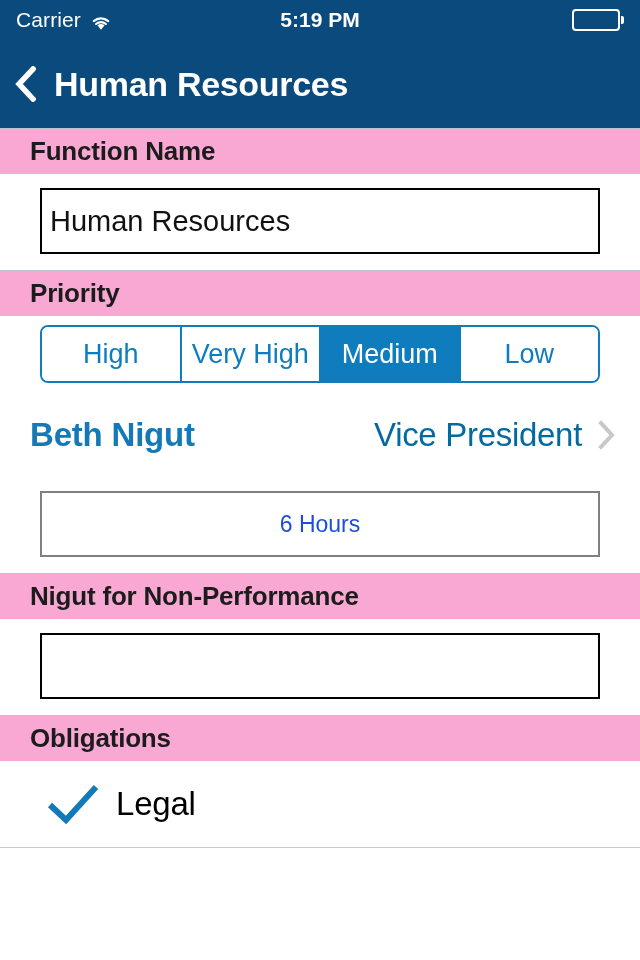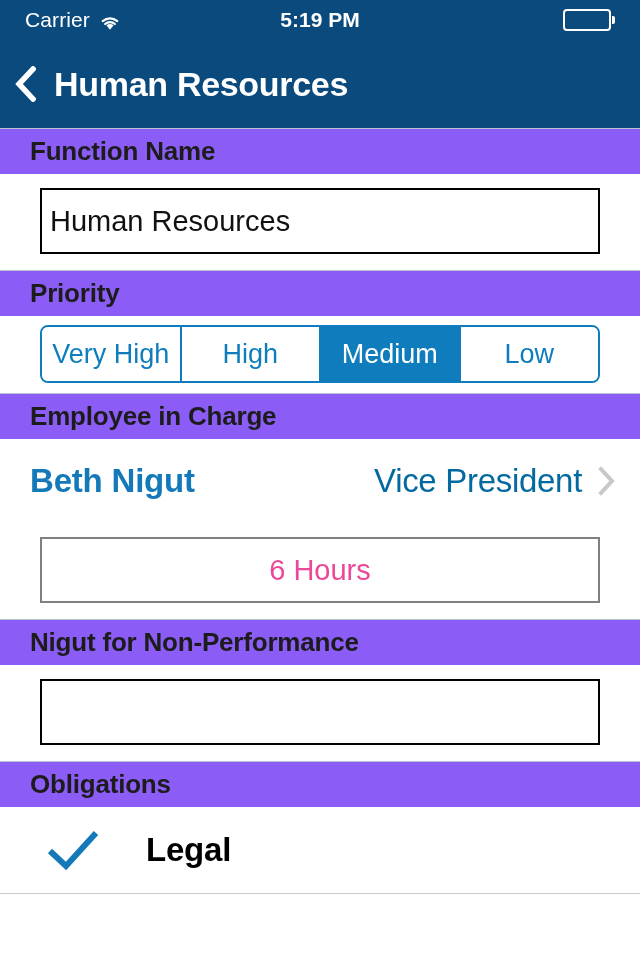--- a/index.html
+++ b/index.html
@@ -8,21 +8,21 @@
     font-family:"Liberation Sans", sans-serif;
     background:#ffffff;
     overflow:hidden;
     -webkit-font-smoothing:antialiased;
   }
   #app { position:relative; width:640px; height:960px; overflow:hidden; background:#fff; }
 
   
   .statusbar {
     height:40px; background:#0a4a7d; color:#fff;
-    display:flex; align-items:center; padding:0 25px;
+    display:flex; align-items:center; padding:0 16px;
     font-size:21px; position:relative;
   }
   .sb-left { display:flex; align-items:center; gap:9px; }
   .sb-carrier { font-size:21px; letter-spacing:.1px; }
   .wifi { width:22px; height:17px; position:relative; display:block; }
   .sb-center {
     position:absolute; left:0; right:0; text-align:center;
     font-size:21px; font-weight:bold; pointer-events:none;
   }
   .sb-right { margin-left:auto; display:flex; align-items:center; position:relative; z-index:2;}
@@ -36,36 +36,36 @@
     display:flex; align-items:center; padding:0 14px;
     position:relative;
   }
   .back-group { display:flex; align-items:center; gap:14px; cursor:pointer; }
   .chev-back { width:22px; height:36px; flex:none; }
   .back-label { font-size:34px; font-weight:400; letter-spacing:-.2px; }
   .nav-title { font-size:34px; font-weight:bold; margin-left:18px; letter-spacing:-.3px; }
 
   
   .sec-header {
-    background:#8b5cf6;
+    background:#f9a8d4;
     border-top:1px solid #b9c4d0;
     padding:8px 16px 9px 30px;
     font-size:26px; font-weight:bold; color:#1c1c1c;
     letter-spacing:-.2px;
     height:46px; display:flex; align-items:center;
   }
   .field-row { background:#fff; padding:14px 40px 16px 40px; }
 
   .textbox {
     width:100%; height:66px; border:2px solid #000;
     background:#fff; display:flex; align-items:center;
     padding:0 8px; font-size:29px; color:#111;
   }
   .textbox.grey { border:2px solid #808080; justify-content:center; }
-  .textbox.grey .val { color:#ec4899; font-size:29px; }
+  .textbox.grey .val { color:#1d4ed8; font-size:23px; }
 
   
   .seg-wrap { background:#fff; padding:9px 40px 10px 40px; }
   .segmented {
     display:flex; width:100%; height:58px;
     border:2px solid #0f7dbd; border-radius:8px; overflow:hidden;
   }
   .seg {
     flex:1; display:flex; align-items:center; justify-content:center;
     font-size:27px; color:#0f7dbd; background:#fff;
@@ -84,21 +84,21 @@
   .chev-right { width:18px; height:30px; margin-left:16px; flex:none; }
 
   
   .ob-row {
     background:#fff; height:86px; display:flex; align-items:center;
     padding:0 30px; cursor:pointer; position:relative;
   }
   .ob-row + .ob-row { border-top:1px solid #c8c8c8; }
   .ob-box { width:86px; display:flex; align-items:center; justify-content:center; flex:none; }
   .checkmark { width:54px; height:44px; }
-  .ob-label { font-size:33px; font-weight:bold; color:#000; letter-spacing:-.2px; margin-left:30px; }
+  .ob-label { font-size:33px; font-weight:normal; color:#000; letter-spacing:-.2px; margin-left:0; }
 </style>
 </head>
 <body>
 
 <div id="app">
 
   <div class="statusbar">
     <div class="sb-left">
       <span class="sb-carrier">Carrier</span>
       <span class="wifi">
@@ -132,28 +132,27 @@
   <div class="sec-header">Function Name</div>
   <div class="field-row">
     <div class="textbox">
       <span class="val">Human Resources</span>
     </div>
   </div>
 
   <div class="sec-header">Priority</div>
   <div class="seg-wrap">
     <div class="segmented">
+      <div class="seg">High</div>
       <div class="seg">Very High</div>
-      <div class="seg">High</div>
       <div class="seg active">Medium</div>
       <div class="seg">Low</div>
     </div>
   </div>
 
-  <div class="sec-header">Employee in Charge</div>
   <div class="emp-row">
     <span class="emp-name">Beth Nigut</span>
     <span class="emp-title">Vice President</span>
     <span class="chev-right">
       <svg viewBox="0 0 18 30" width="18" height="30">
         <path d="M3 3 L14 15 L3 27" stroke="#c7c7cc" stroke-width="4" fill="none" stroke-linecap="square"></path>
       </svg>
     </span>
   </div>
 

